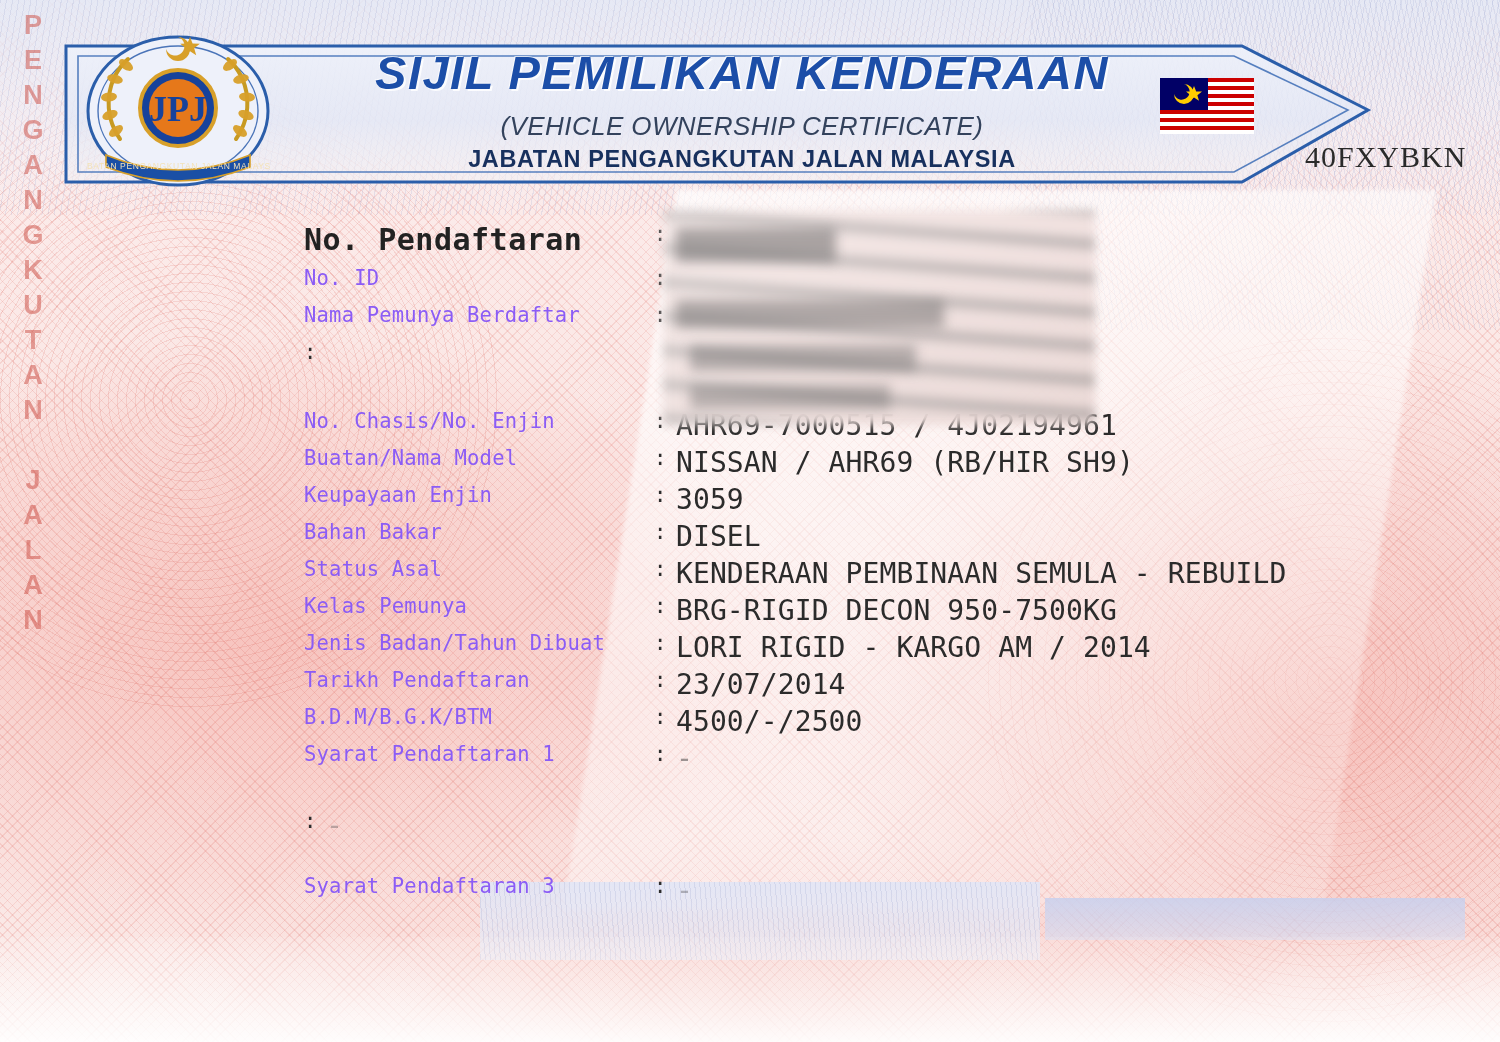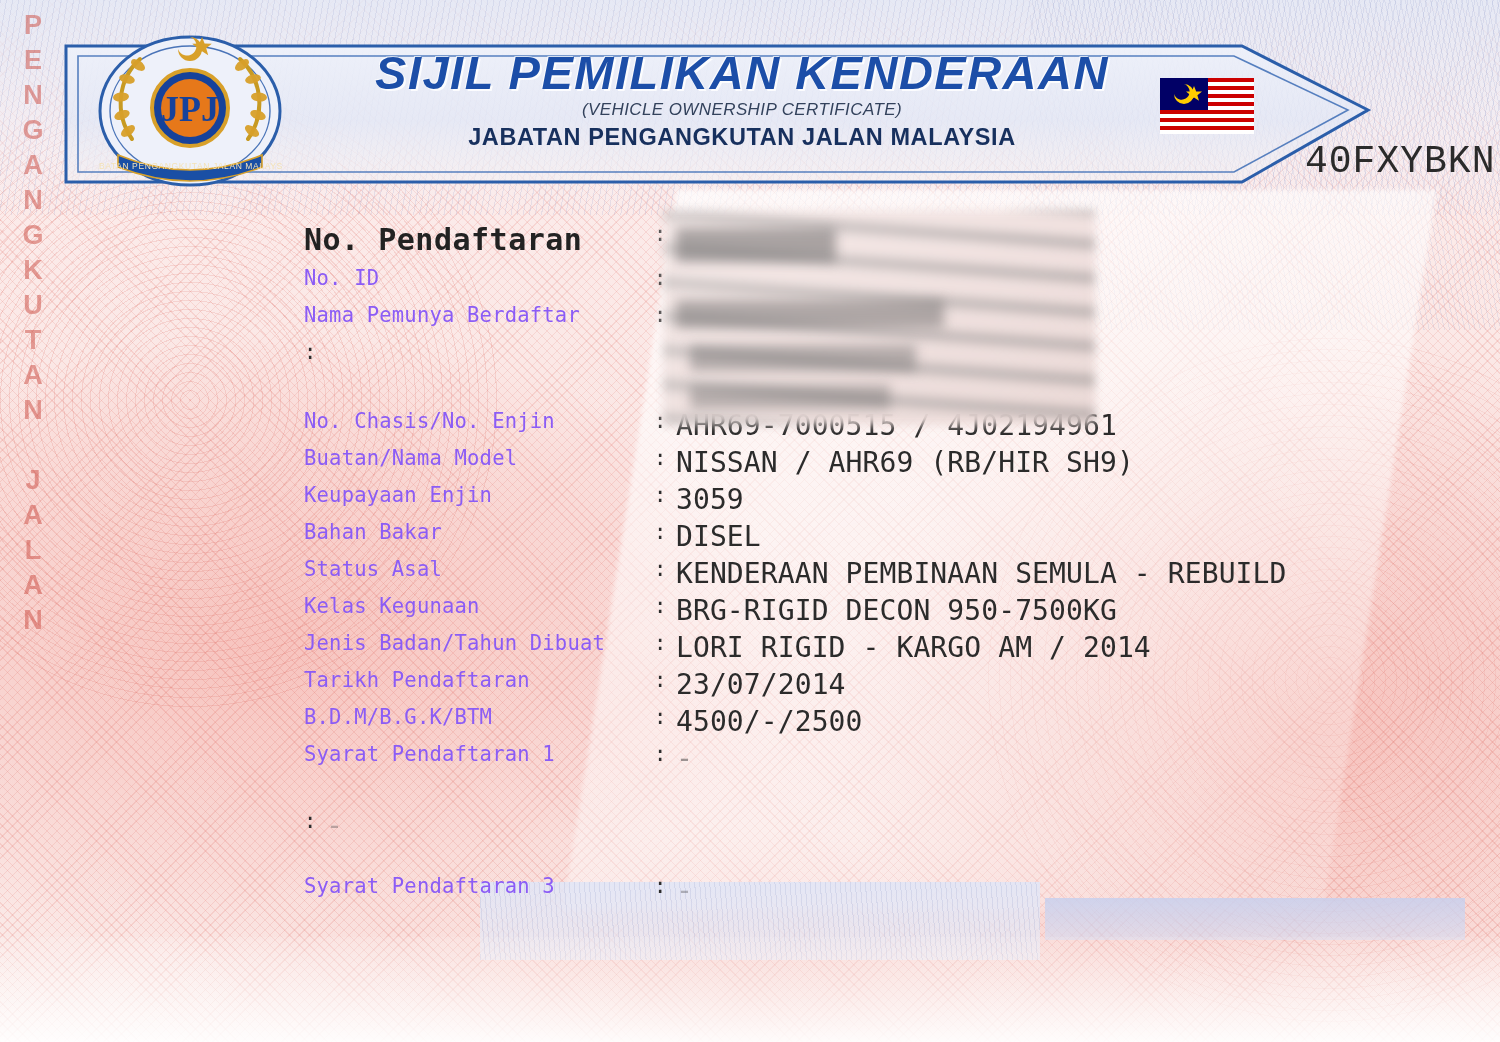--- a/index.html
+++ b/index.html
@@ -122,21 +122,21 @@
   }
   .header-shape {
     position: absolute;
     left: 0; top: 0;
     width: 100%; height: 100%;
   }
   .header-shape svg { display: block; }
 
   .crest {
     position: absolute;
-    left: 36px; top: 5px;
+    left: 24px; top: 5px;
     width: 185px; height: 152px;
   }
 
   .title-block {
     position: absolute;
     left: 230px; top: 18px;
     width: 900px;
     text-align: center;
   }
   .title-main {
@@ -146,43 +146,43 @@
     font-size: 47px;
     letter-spacing: 1.5px;
     color: #1c4ea8;
     text-shadow: 2px 2px 0 rgba(255,255,255,0.85), -1px -1px 0 rgba(255,255,255,0.7);
     white-space: nowrap;
     line-height: 1.05;
   }
   .title-sub {
     font-family: "Liberation Sans", sans-serif;
     font-style: italic;
-    font-size: 17px;
+    font-size: 26px;
     color: #33425c;
     letter-spacing: .4px;
-    margin-top: 3px;
+    margin-top: 14px;
   }
   .title-dept {
     font-family: "Liberation Sans", sans-serif;
     font-weight: 700;
     font-size: 23.5px;
     color: #17305e;
     letter-spacing: .6px;
     margin-top: 4px;
   }
   .flag {
     position: absolute;
     left: 1098px; top: 48px;
     width: 94px; height: 56px;
   }
   .serial {
     position: absolute;
     left: 1305px; top: 140px;
-    font-family: Liberation Mono, monospace;
-    font-size: 38px;
+    font-family: Liberation Serif, serif;
+    font-size: 30px;
     font-weight: 400;
     letter-spacing: 1px;
     color: #2a2a2a;
     white-space: nowrap;
   }
 
   
   .fields {
     position: absolute;
     left: 304px; top: 222px;
@@ -418,21 +418,21 @@
       <div class="val">DISEL</div>
     </div>
 
     <div class="row">
       <div class="lbl">Status Asal</div>
       <div class="colon">:</div>
       <div class="val">KENDERAAN PEMBINAAN SEMULA - REBUILD</div>
     </div>
 
     <div class="row">
-      <div class="lbl">Kelas Kegunaan</div>
+      <div class="lbl">Kelas Pemunya</div>
       <div class="colon">:</div>
       <div class="val">BRG-RIGID DECON 950-7500KG</div>
     </div>
 
     <div class="row">
       <div class="lbl">Jenis Badan/Tahun Dibuat</div>
       <div class="colon">:</div>
       <div class="val">LORI RIGID - KARGO AM / 2014</div>
     </div>
 

